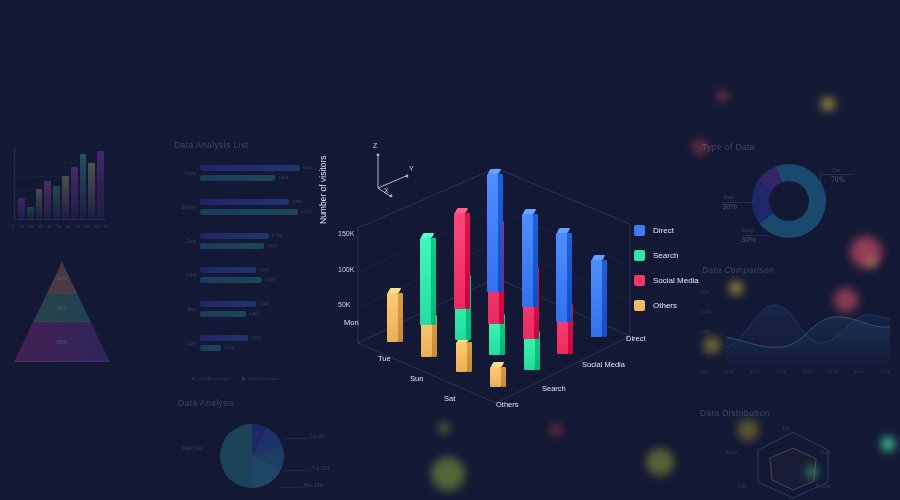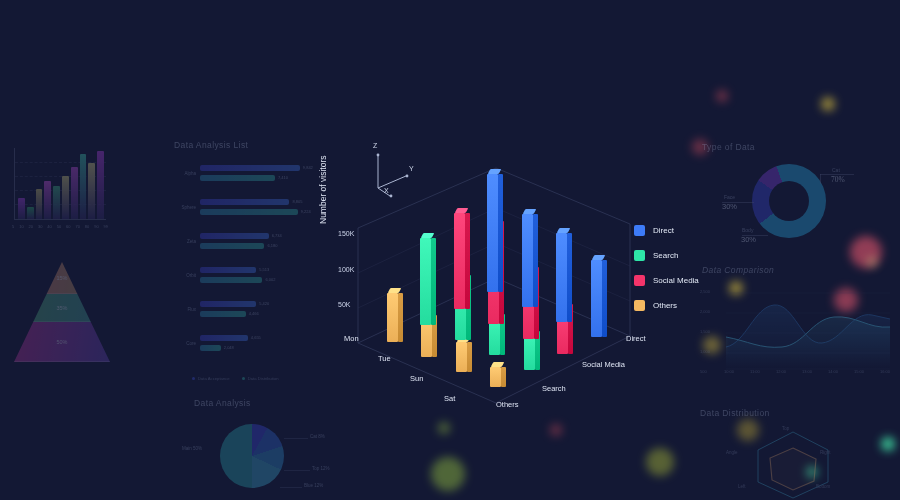--- a/index.html
+++ b/index.html
@@ -333,21 +333,21 @@
         <div class="bar-face" style="height:89.14285714285714px;background:linear-gradient(180deg,rgb(79,141,255),rgb(51,113,237));"></div>
         <div class="bar-top" style="left:2px;top:0;background:rgb(101,163,255);transform:skewX(-28deg);"></div>
       </div>
       <div class="bar3d" style="left: 280.5px; top: 117.075px; width: 16px; height: 81.8px;">
         <div class="bar-side" style="left:11px;height:76.8px;background:linear-gradient(180deg,rgb(33,95,219),rgb(15,77,201));"></div>
         <div class="bar-face" style="height:76.8px;background:linear-gradient(180deg,rgb(79,141,255),rgb(51,113,237));"></div>
         <div class="bar-top" style="left:2px;top:0;background:rgb(101,163,255);transform:skewX(-28deg);"></div>
       </div>
     </div>
   <div id="catlabels">
-      <span class="cat-label" style="left: 34px; top: 196px;">Mon</span>
+      <span class="cat-label" style="left: 34px; top: 180px;">Mon</span>
       <span class="cat-label" style="left: 68px; top: 216px;">Tue</span>
       <span class="cat-label" style="left: 100px; top: 236px;">Sun</span>
       <span class="cat-label" style="left: 134px; top: 256px;">Sat</span>
       <span class="cat-label" style="left: 186px; top: 262px;">Others</span>
       <span class="cat-label" style="left: 232px; top: 246px;">Search</span>
       <span class="cat-label" style="left: 272px; top: 222px;">Social Media</span>
       <span class="cat-label" style="left: 316px; top: 196px;">Direct</span>
     </div>
 </div>
 
@@ -441,21 +441,21 @@
     <polygon points="55,24 78,35 76,57 55,66 34,56 32,34" fill="rgba(185,138,99,.12)" stroke="#b98a63" stroke-width="1.1"></polygon>
   </svg>
   <span class="rd-label" style="left:84px;top:18px;">Top</span>
   <span class="rd-label" style="left:122px;top:42px;">Right</span>
   <span class="rd-label" style="left:118px;top:76px;">Bottom</span>
   <span class="rd-label" style="left:40px;top:76px;">Left</span>
   <span class="rd-label" style="left:28px;top:42px;">Angle</span>
 </div>
 
 <div class="panel pie-panel ghost">
-  <div class="panel-title" style="position:absolute;left:18px;top:0;">Data Analysis</div>
+  <div class="panel-title" style="position:absolute;left:2px;top:0;">Data Analysis</div>
   <div class="pie" id="pie" style="background: conic-gradient(rgb(59, 70, 207) 0deg, rgb(59, 70, 207) 28.8deg, rgb(47, 98, 200) 28.8deg, rgb(47, 98, 200) 72deg, rgb(47, 134, 192) 72deg, rgb(47, 134, 192) 115.2deg, rgb(59, 160, 196) 115.2deg, rgb(59, 160, 196) 180deg, rgb(42, 154, 164) 180deg, rgb(42, 154, 164) 360deg);"></div>
   <div class="pie-lead" style="left:108px;top:40px;width:24px;"></div>
   <span class="pie-lb" style="left:134px;top:36px;"><span>Cat</span>&nbsp;<span>8%</span></span>
   <div class="pie-lead" style="left:108px;top:72px;width:26px;"></div>
   <span class="pie-lb" style="left:136px;top:68px;"><span>Top</span>&nbsp;<span>12%</span></span>
   <div class="pie-lead" style="left:104px;top:89px;width:22px;"></div>
   <span class="pie-lb" style="left:128px;top:85px;"><span>Blue</span>&nbsp;<span>12%</span></span>
   <span class="pie-lb" style="left:6px;top:48px;"><span>Main</span>&nbsp;<span>50%</span></span>
 </div>
 

